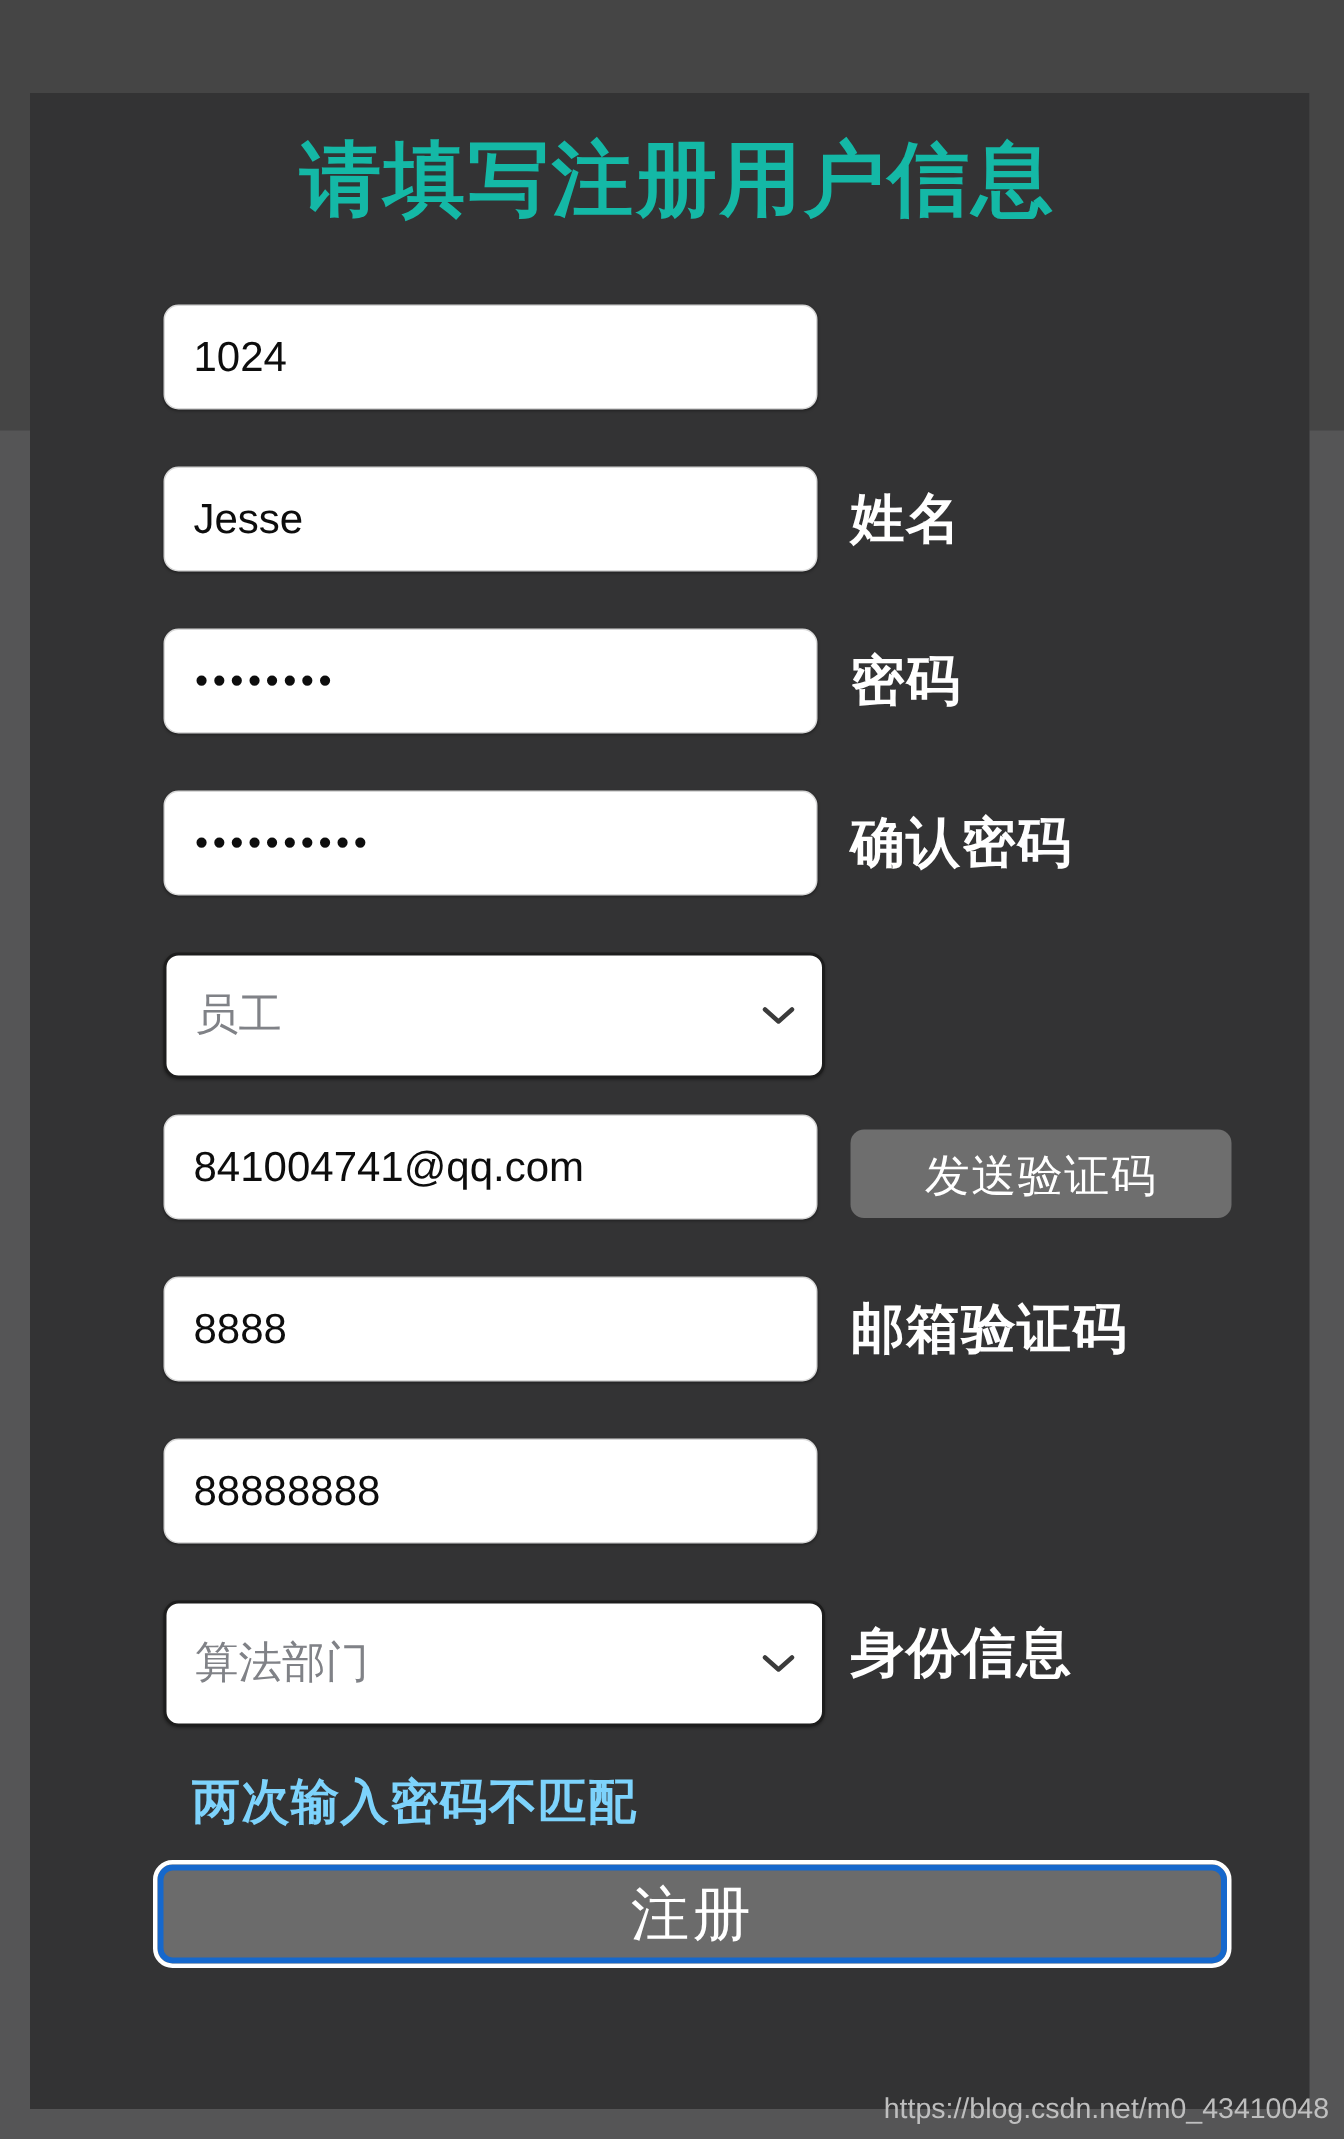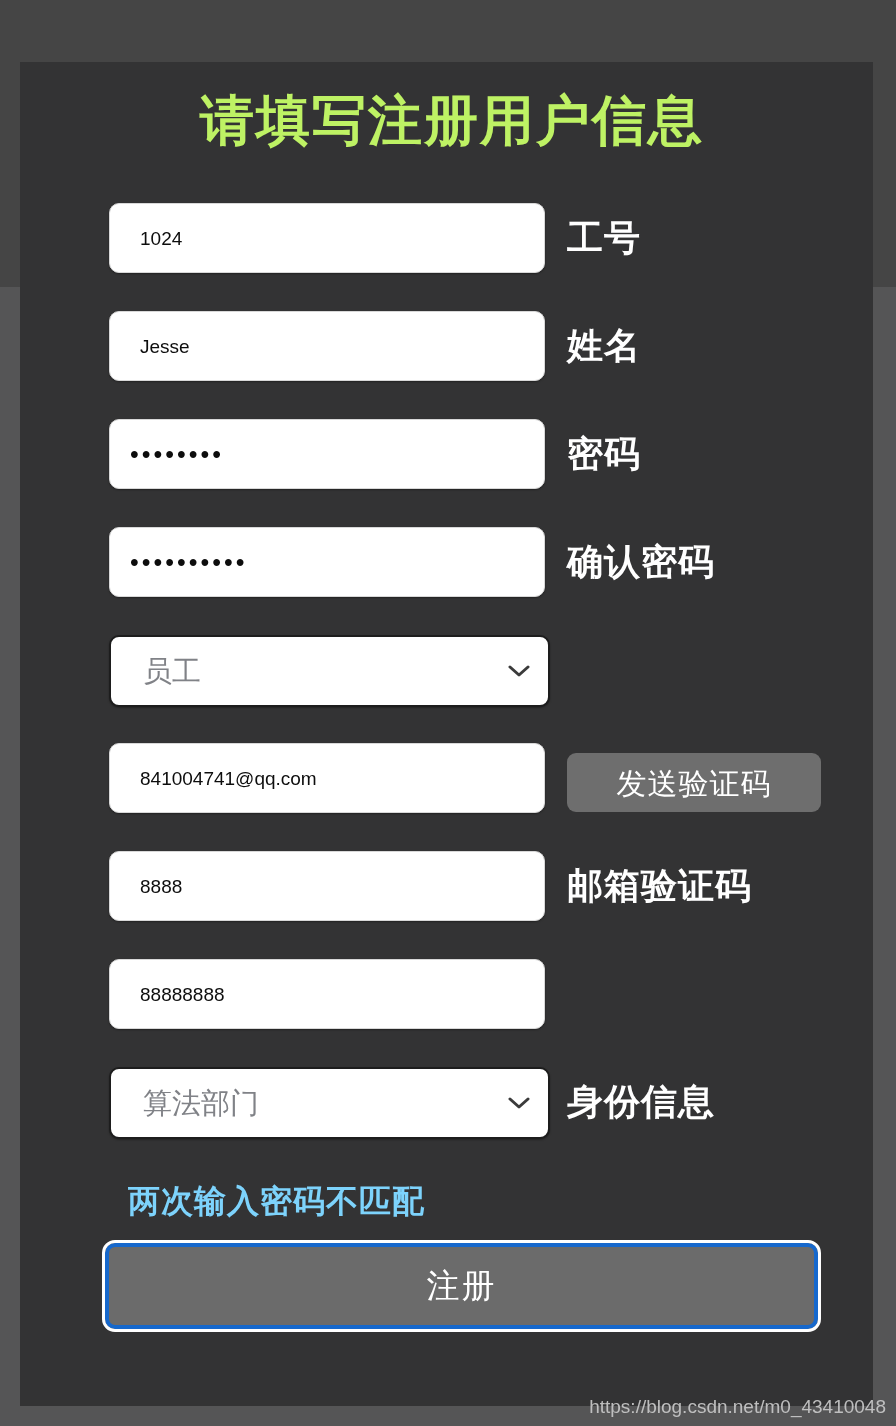--- a/index.html
+++ b/index.html
@@ -49,21 +49,21 @@
     background: #333334;
     box-sizing: border-box;
   }
 
   .form-title {
     position: absolute;
     left: 0;
     top: 29px;
     width: 864px;
     text-align: center;
-    color: #bef264;
+    color: #14b8a6;
     font-size: 54px;
     font-weight: bold;
     letter-spacing: 2px;
     line-height: 1.1;
     white-space: nowrap;
   }
 
   .rows {
     position: absolute;
     left: 0;
@@ -84,48 +84,47 @@
     height: 70px;
     background: #ffffff;
     border-radius: 10px;
     box-sizing: border-box;
     border: 1px solid #d8d8d8;
     box-shadow: 0 1px 2px rgba(0,0,0,0.35);
     display: flex;
     align-items: center;
   }
   .field-text {
-    padding-left: 30px;
-    font-size: 19px;
+    padding-left: 19px;
+    font-size: 28px;
     color: #0d0d0d;
     line-height: 1;
     white-space: nowrap;
   }
   .field-text.dots {
     font-size: 25px;
     letter-spacing: 3px;
     padding-left: 20px;
   }
 
   
   .select-box {
     position: absolute;
     left: 89px;
     top: 0;
     width: 441px;
-    height: 72px;
+    height: 84px;
     background: #ffffff;
     border-radius: 10px;
     box-sizing: border-box;
     border: 2px solid #1d1d1d;
     display: flex;
     align-items: center;
     justify-content: space-between;
     box-shadow: 0 1px 2px rgba(0,0,0,0.35);
-    padding-left: 13px;
   }
   .select-text {
     padding-left: 19px;
     font-size: 29px;
     color: #808287;
     line-height: 1;
     white-space: nowrap;
   }
   .chevron {
     margin-right: 18px;
@@ -174,27 +173,27 @@
     font-weight: bold;
     letter-spacing: 1px;
     white-space: nowrap;
   }
 
   .register-btn {
     position: absolute;
     left: 85px;
     top: 1181px;
     width: 713px;
-    height: 86px;
+    height: 66px;
     background: #6b6b6b;
     border: 4px solid #1668cc;
     border-radius: 10px;
     outline: 3px solid #ffffff;
     color: #ffffff;
-    font-size: 33px;
+    font-size: 39px;
     font-family: Liberation Mono, monospace;
     letter-spacing: 2px;
     cursor: pointer;
     padding: 0;
     box-sizing: border-box;
   }
 
   .watermark {
     position: absolute;
     right: 10px;
@@ -215,21 +214,20 @@
 <div class="panel">
 
   <div class="form-title">请填写注册用户信息</div>
 
   <div class="rows">
 
     <div class="row">
       <div class="field-box">
         <span class="field-text">1024</span>
       </div>
-      <div class="row-label">工号</div>
     </div>
 
     <div class="row">
       <div class="field-box">
         <span class="field-text">Jesse</span>
       </div>
       <div class="row-label">姓名</div>
     </div>
 
     <div class="row">

